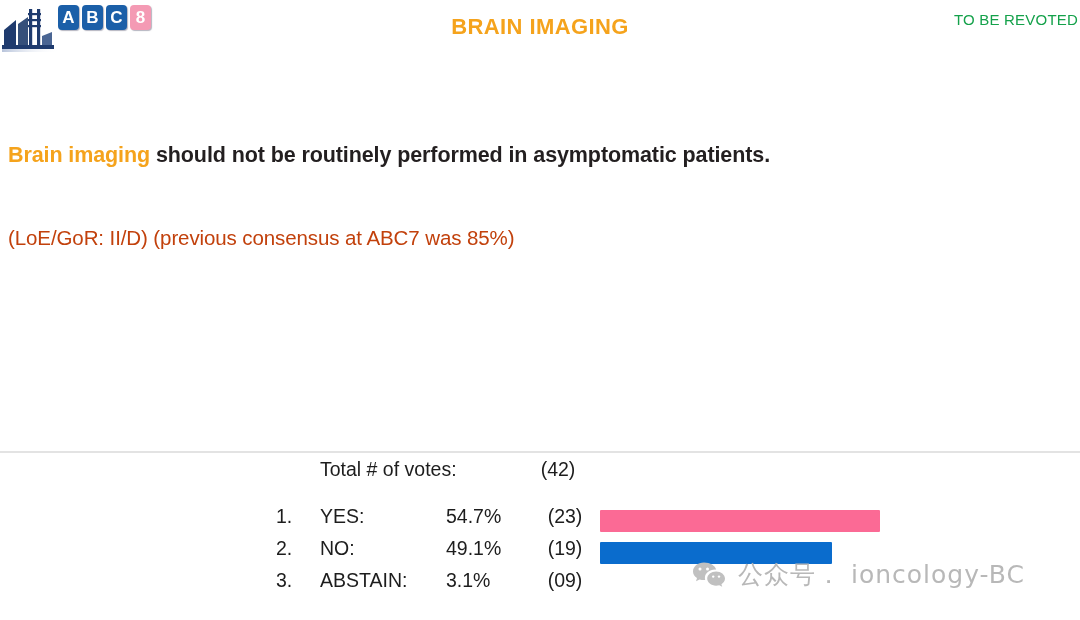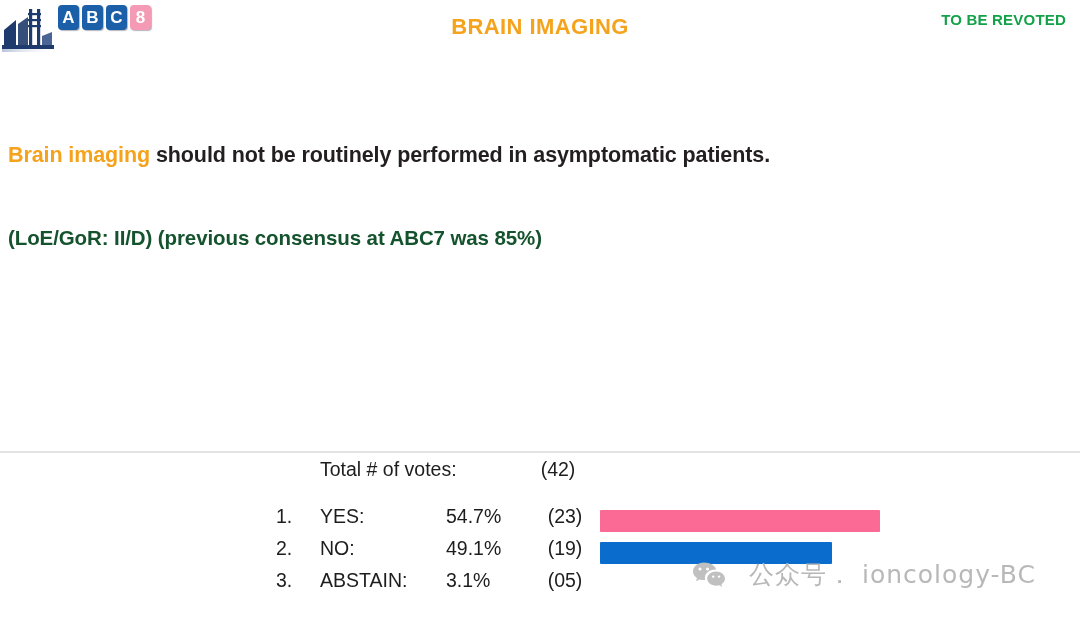--- a/index.html
+++ b/index.html
@@ -63,25 +63,25 @@
     top: 14px;
     width: 1080px;
     text-align: center;
     color: #f5a31c;
     font-size: 22px;
     font-weight: bold;
     letter-spacing: 0.4px;
   }
   #revote-flag {
     position: absolute;
-    right: 14px;
+    right: 2px;
     top: 11px;
     color: #14a14a;
     font-size: 15px;
-    font-weight: bold;
+    font-weight: normal;
     letter-spacing: 0.2px;
   }
 
   
   #statement {
     position: absolute;
     left: 8px;
     top: 140px;
     width: 1068px;
     font-size: 21.5px;
@@ -89,22 +89,22 @@
     color: #231f20;
     line-height: 31px;
     letter-spacing: -0.1px;
   }
   #statement .hl { color: #f5a31c; }
   #loe-line {
     position: absolute;
     left: 8px;
     top: 226px;
     font-size: 20.5px;
-    font-weight: bold;
-    color: #14532d;
+    font-weight: normal;
+    color: #c2410c;
     letter-spacing: -0.1px;
   }
 
   
   #divider {
     position: absolute;
     left: 0;
     top: 451px;
     width: 1080px;
     height: 2px;
@@ -141,21 +141,21 @@
     border-radius: 1px;
   }
 
   
   #watermark {
     position: absolute;
     left: 692px;
     top: 558px;
     display: flex;
     align-items: center;
-    gap: 23px;
+    gap: 12px;
     color: #b8b8b8;
     font-size: 25px;
     font-family: "DejaVu Sans", sans-serif;
     letter-spacing: 1px;
     white-space: nowrap;
   }
   #wechat-icon { flex: 0 0 auto; }
   #credit {
     position: absolute;
     right: 6px;
@@ -232,21 +232,21 @@
       <span class="c-count">(19)</span>
       <span class="bar-cell">
         <span class="bar" style="display:block;width:64.4%;background:#0a6ccd;"></span>
       </span>
     </div>
 
     <div class="res-row">
       <span class="c-idx">3.</span>
       <span class="c-label">ABSTAIN:</span>
       <span class="c-pct">3.1%</span>
-      <span class="c-count">(05)</span>
+      <span class="c-count">(09)</span>
       <span class="bar-cell">
         <span class="bar" style="display:block;width:0%;background:#9e9e9e;"></span>
       </span>
     </div>
 
   </div>
 
   <div id="watermark">
     <svg id="wechat-icon" width="34" height="28" viewBox="0 0 34 28" xmlns="http://www.w3.org/2000/svg">
       <path d="M12 1.6C5.9 1.6 1 5.6 1 10.4c0 2.7 1.6 5.1 4 6.7l-1 3.2 3.6-1.9c1.4.4 2.9.6 4.4.6.4 0 .8 0 1.2-.1-.2-.7-.3-1.3-.3-2 0-4.6 4.5-8.3 10.1-8.3.4 0 .8 0 1.2.1C23.2 4.8 18.2 1.6 12 1.6z" fill="#c0c0c0"></path>

